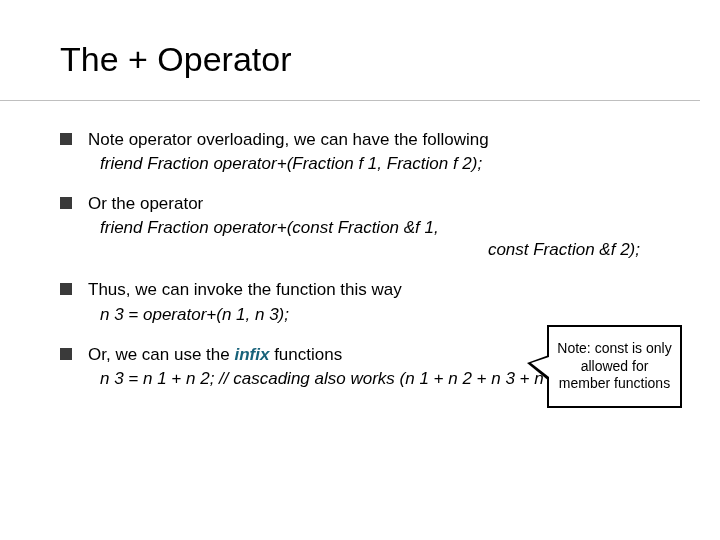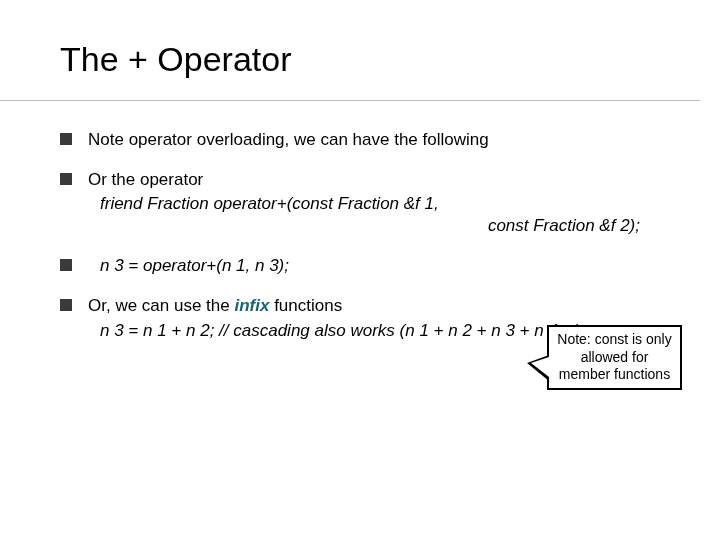--- a/index.html
+++ b/index.html
@@ -77,21 +77,21 @@
   .callout {
     position: absolute;
     right: 18px;
     top: 325px;
     width: 135px;
     border: 2px solid #000;
     background: #fff;
     font-size: 14px;
     line-height: 1.25;
     text-align: center;
-    padding: 4px 6px;
+    padding: 13px 6px;
     box-sizing: border-box;
   }
   .callout::before,
   .callout::after {
     content: "";
     position: absolute;
     width: 0;
     height: 0;
   }
   
@@ -115,29 +115,31 @@
 <body>
 
 <div class="slide">
   <h1 class="title">The + Operator</h1>
   <div class="title-rule"></div>
 
   <ul class="bullets">
 
     <li>
       <span>Note operator overloading, we can have the following</span>
+      <span class="code">friend Fraction operator+(Fraction f 1, Fraction f 2);</span>
     </li>
 
     <li>
       <span>Or the operator</span>
       <span class="code">friend Fraction operator+(const Fraction &amp;f 1,</span>
       <span class="code-indent">const Fraction &amp;f 2);</span>
     </li>
 
     <li>
+      <span>Thus, we can invoke the function this way</span>
       <span class="code">n 3 = operator+(n 1, n 3);</span>
     </li>
 
     <li>
       <span>Or, we can use the </span><span class="infix">infix</span><span> functions</span>
       <span class="code">n 3 = n 1 + n 2;  // cascading also works (n 1 + n 2 + n 3 + n 4…)</span>
     </li>
 
   </ul>
 

